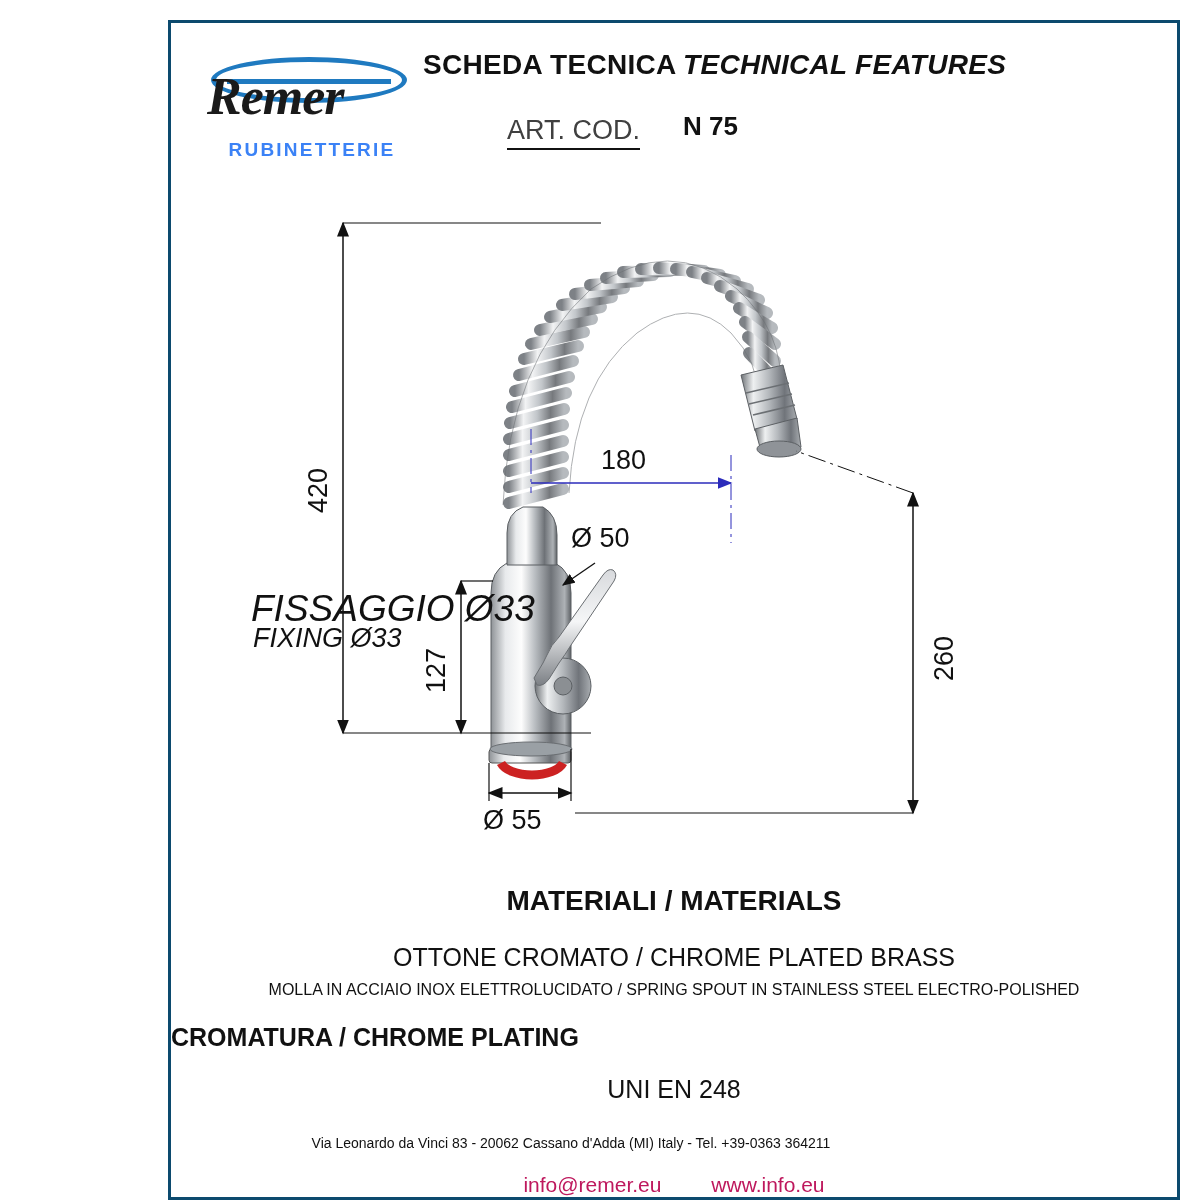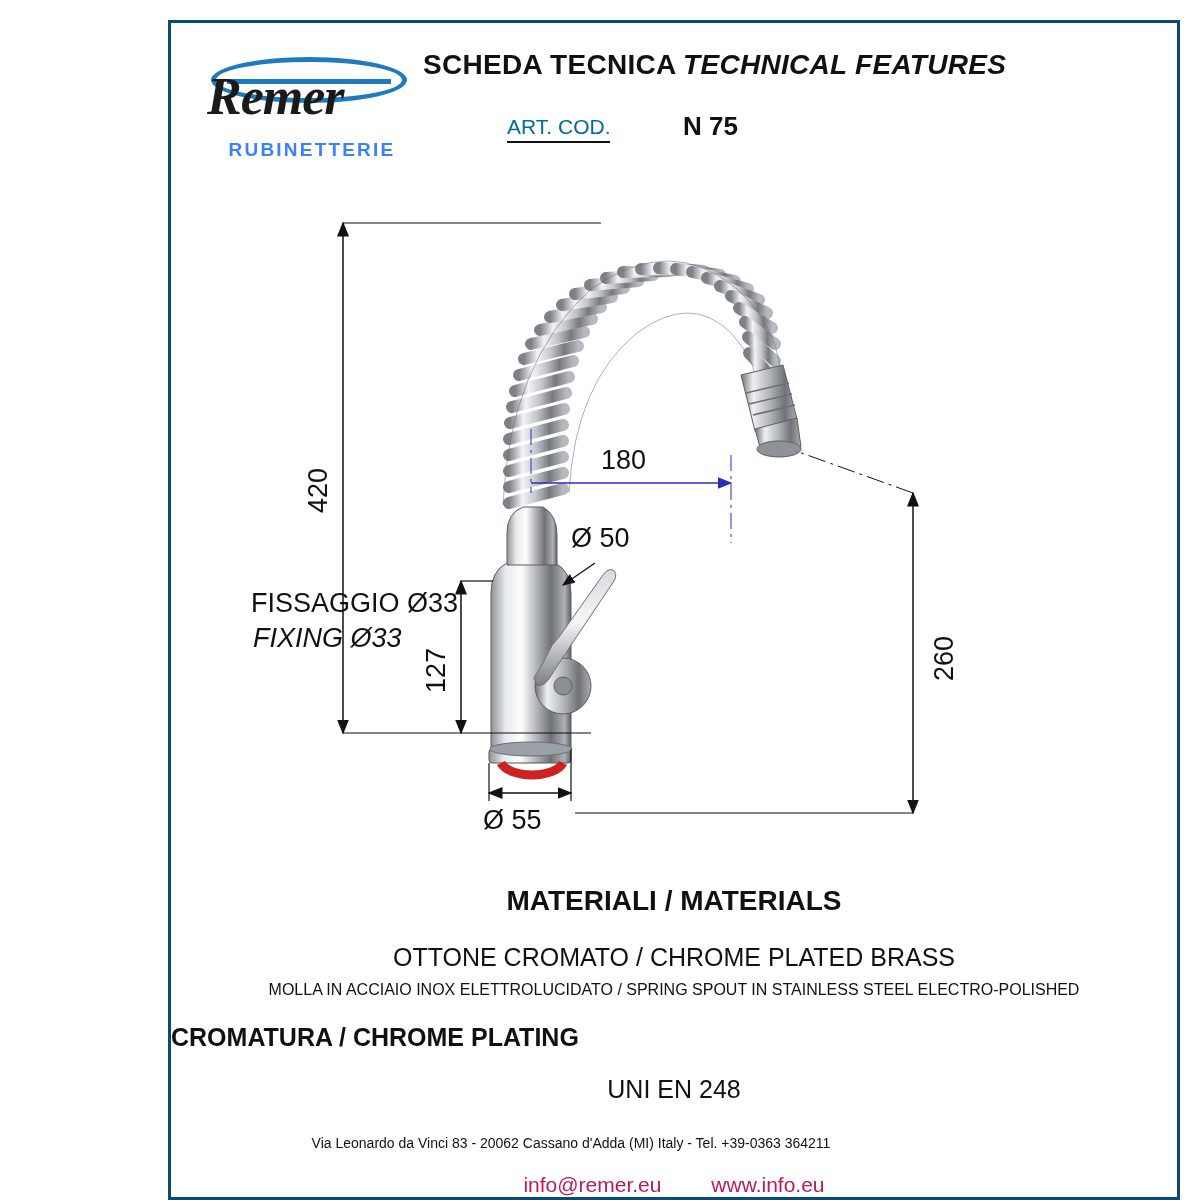--- a/index.html
+++ b/index.html
@@ -94,22 +94,22 @@
     font-size: 28px;
     font-weight: bold;
     font-style: italic;
     color: #111;
     letter-spacing: 0.3px;
   }
   .artcod {
     position: absolute;
     left: 336px;
     top: 92px;
-    font-size: 21px;
-    color: #0369a1;
+    font-size: 27px;
+    color: #404040;
     border-bottom: 2px solid #111;
     padding-bottom: 2px;
   }
   .artval {
     position: absolute;
     left: 512px;
     top: 88px;
     font-size: 26px;
     font-weight: bold;
     color: #111;
@@ -133,22 +133,23 @@
   }
   .vert {
     transform: rotate(-90deg);
     transform-origin: left top;
   }
 
   .fix-it {
     position: absolute;
     left: 80px;
     top: 565px;
-    font-size: 27px;
-    color: #111;
+    font-size: 37px;
+    color: #111;
+    font-style: italic;
   }
   .fix-en {
     position: absolute;
     left: 82px;
     top: 600px;
     font-size: 27px;
     font-style: italic;
     color: #111;
   }
 

